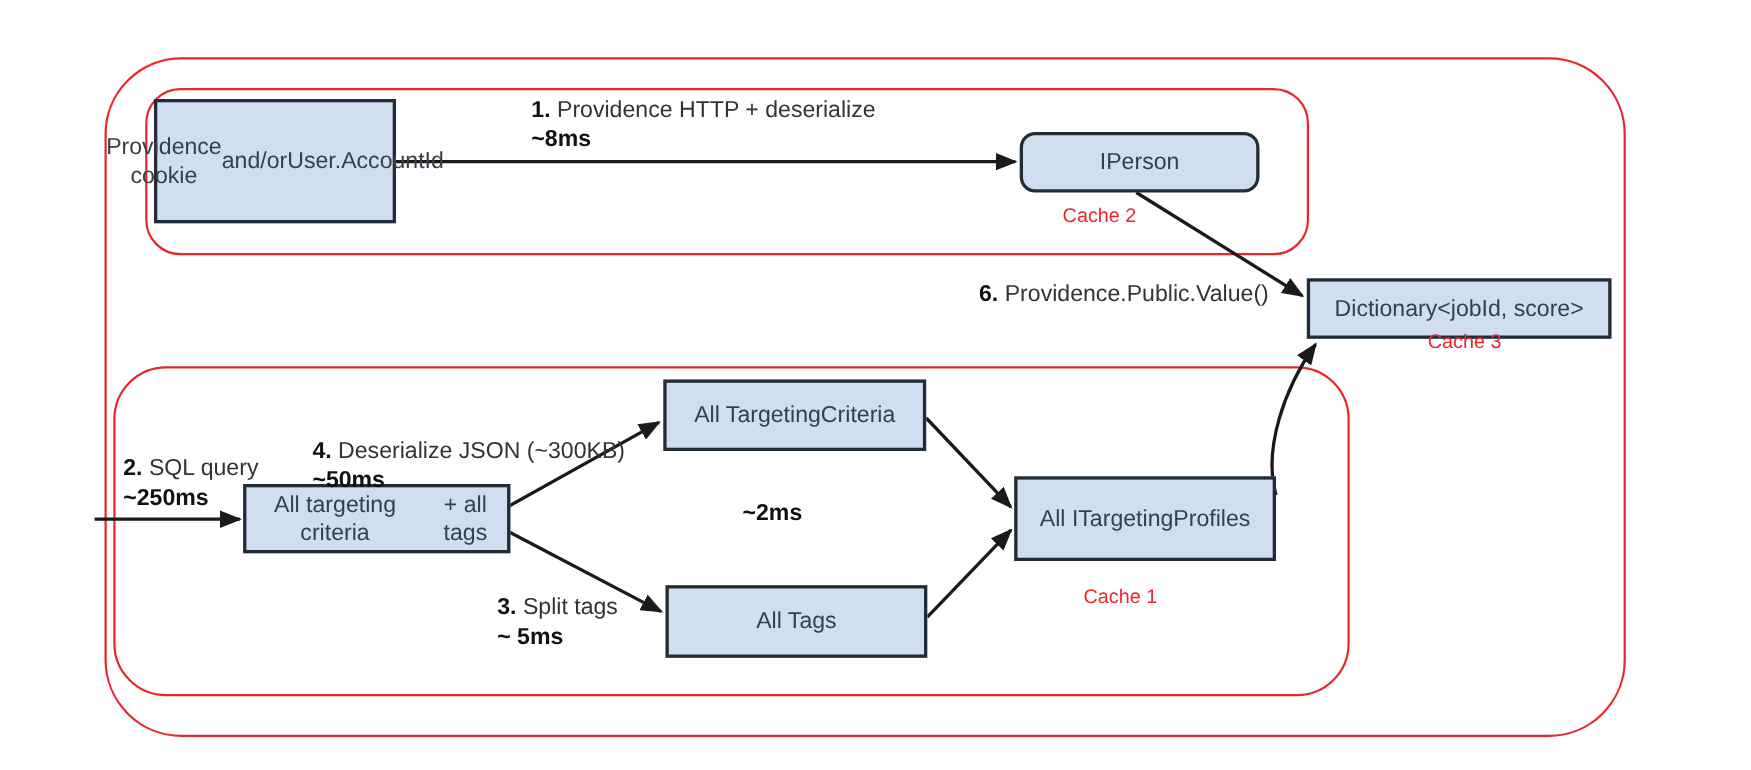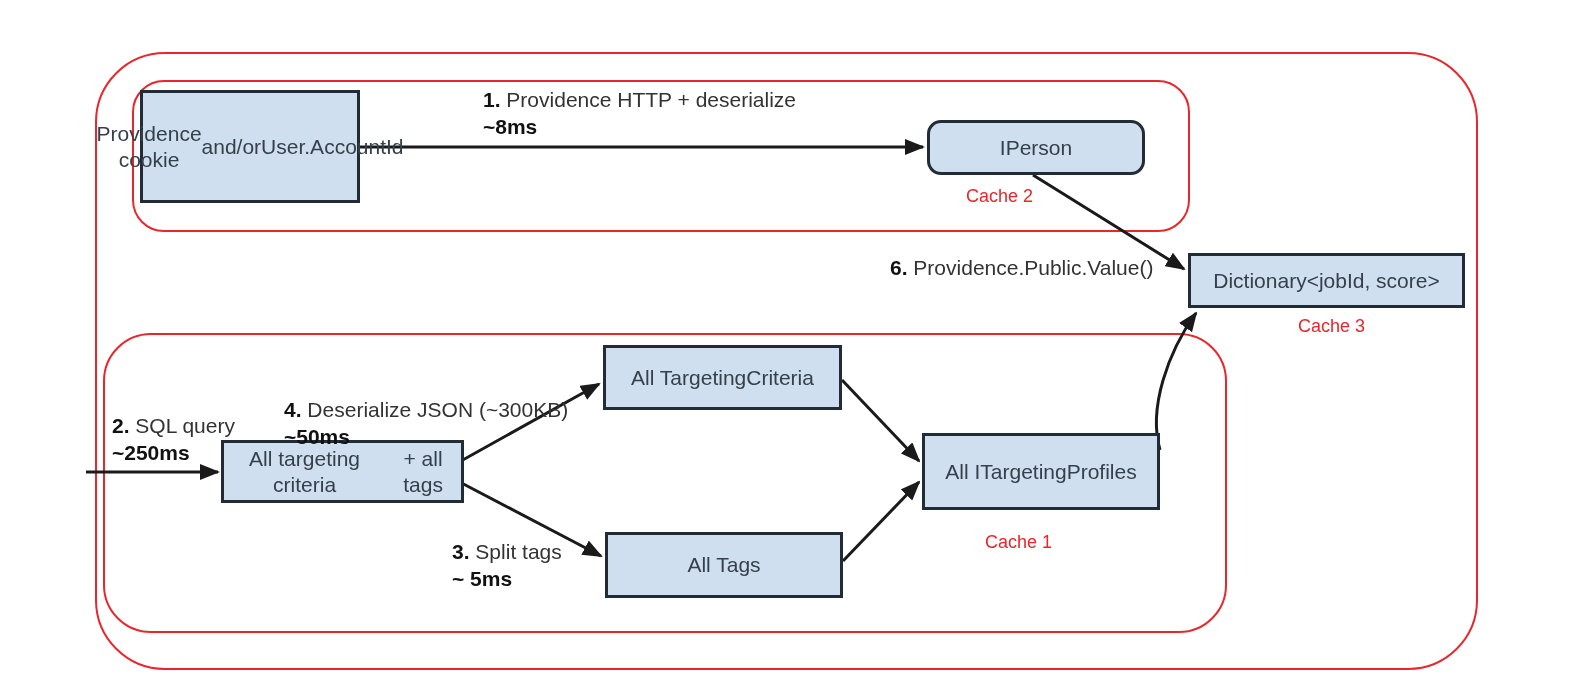--- a/index.html
+++ b/index.html
@@ -36,21 +36,21 @@
   .elabel .time{font-weight:bold;color:#111;}
   #l-step1{left:483px; top:86px;}
   #l-step2{left:112px; top:412px;}
   #l-step3{left:452px; top:538px;}
   #l-step4{left:284px; top:352px;margin-top:44px;}
   #l-step5{left:675px; top:453px;}
   #l-step6{left:890px; top:254px;}
 
   .cache-label{position:absolute;color:var(--red);font-size:18px;white-space:nowrap;}
   #cl-cache2{left:966px;  top:186px;}
-  #cl-cache3{left:1298px; top:316px;}
+  #cl-cache3{left:1298px; top:300px;}
   #cl-cache1{left:985px;  top:532px;}
 
   #arrow-layer{position:absolute;left:0;top:0;width:1592px;height:700px;}
   #arrow-layer path{stroke:var(--arrow);stroke-width:3;fill:none;}
 </style>
 </head>
 <body>
 
 <div id="canvas">
 
@@ -123,20 +123,21 @@
     <div class="time">~ 5ms</div>
   </div>
 
   <div class="elabel" id="l-step4">
     <div><b>4.</b>
       <span>Deserialize JSON (~300KB)</span></div>
     <div class="time">~50ms</div>
   </div>
 
   <div class="elabel" id="l-step5">
+    <div class="time">~2ms</div>
   </div>
 
   <div class="elabel" id="l-step6">
     <div><b>6.</b>
       <span>Providence.Public.Value()</span></div>
   </div>
 
   <div class="cache-label" id="cl-cache1">Cache 1</div>
   <div class="cache-label" id="cl-cache2">Cache 2</div>
   <div class="cache-label" id="cl-cache3">Cache 3</div>

